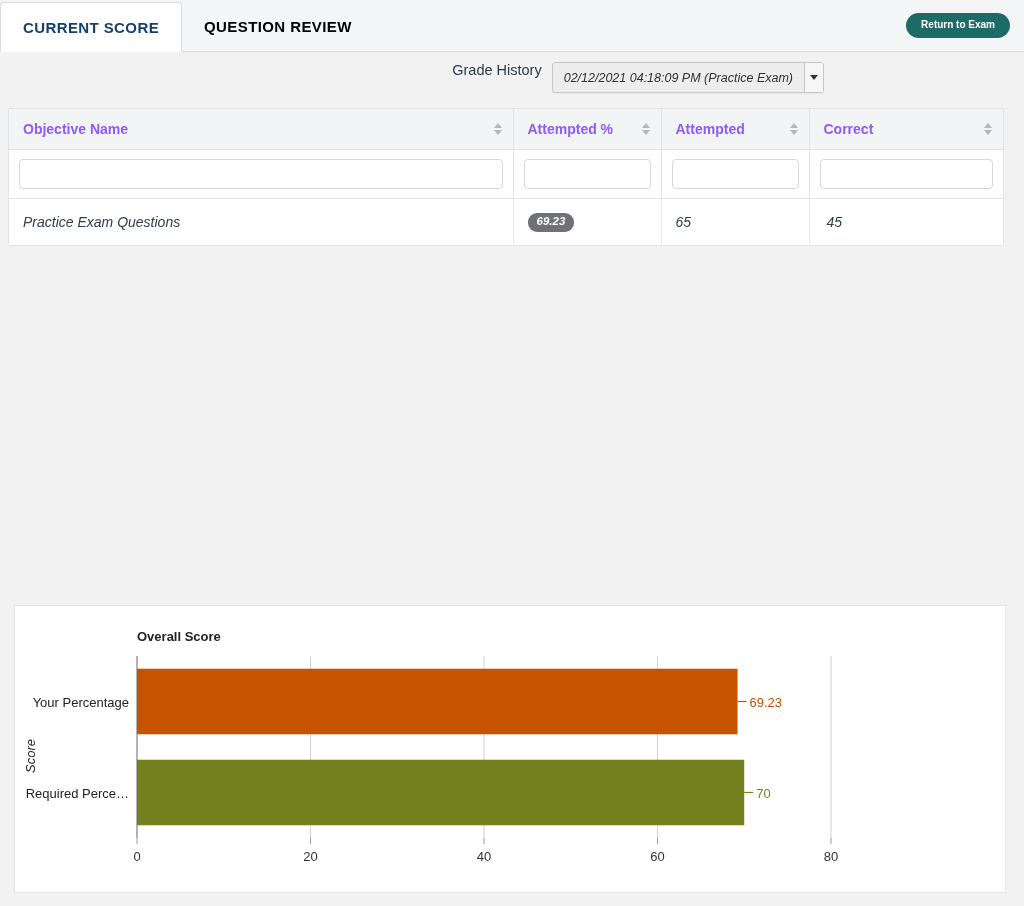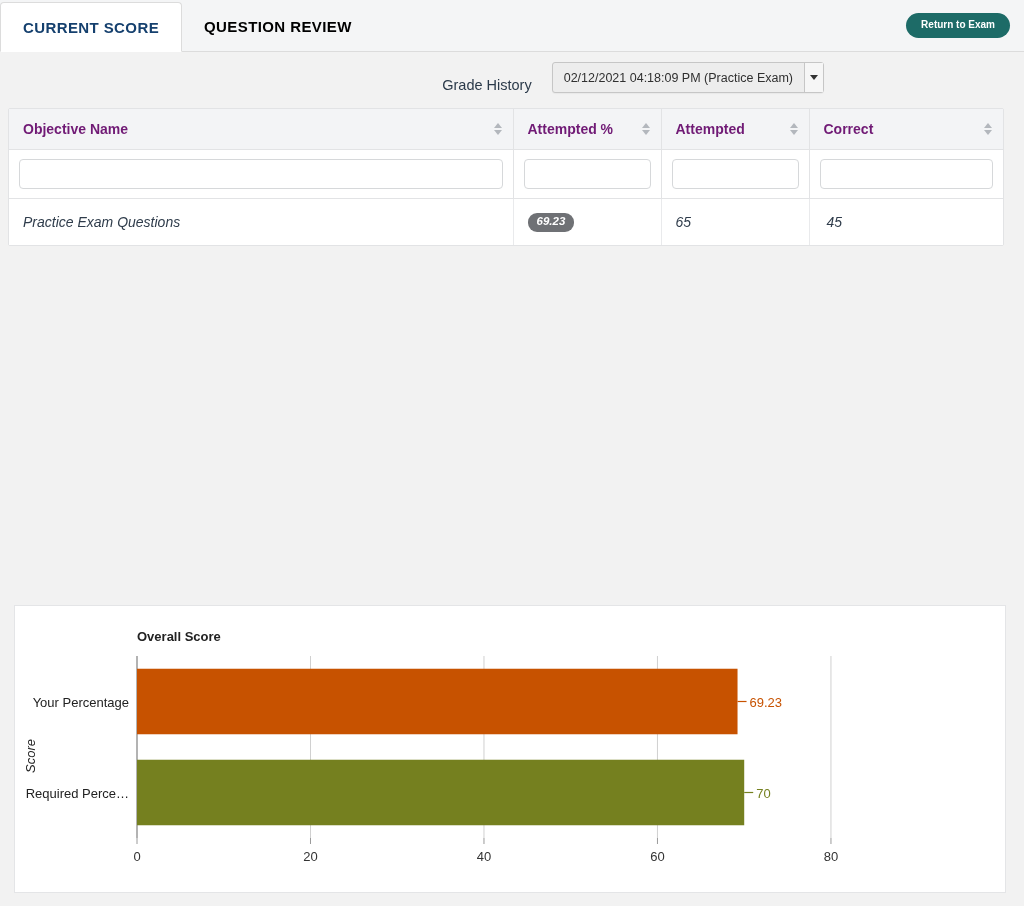--- a/index.html
+++ b/index.html
@@ -59,35 +59,36 @@
     padding: 7px 15px 8px 15px;
     cursor: pointer;
     line-height: 1;
     white-space: nowrap;
   }
 
   
   .grade-row {
     position: absolute;
     top: 62px; right: 20px;
-    display: flex; align-items: flex-end; gap: 20px;
+    display: flex; align-items: flex-start; gap: 10px;
   }
   .grade-label {
     font-size: 14.5px;
     color: #2b3a4a;
   }
   .grade-select-wrap {
     display: flex;
     align-items: stretch;
     background: #ededed;
     border: 1px solid #c6c6c6;
     border-radius: 3px;
     height: 31px;
     min-width: 258px;
     box-shadow: 0 1px 1px rgba(0,0,0,0.04);
+    font-style: italic;
   }
   .grade-select-value {
     flex: 1;
     display: flex; align-items: center;
     padding: 0 11px;
     font-size: 12.5px;
     color: #303030;
     white-space: nowrap;
   }
   .grade-select-arrow {
@@ -113,21 +114,21 @@
     border-radius: 2px;
   }
   table.grid { width: 100%; border-collapse: collapse; table-layout: fixed; }
   table.grid th {
     background: #f3f4f6;
     border-bottom: 1px solid #e2e3e5;
     border-right: 1px solid #e2e3e5;
     text-align: left;
     font-size: 14px;
     font-weight: bold;
-    color: #701a75;
+    color: #8b5cf6;
     padding: 12px 14px;
     position: relative;
     cursor: pointer;
     user-select: none;
   }
   table.grid th:last-child { border-right: none; }
   .sort-icon {
     position: absolute;
     right: 10px; top: 50%;
     transform: translateY(-50%);

